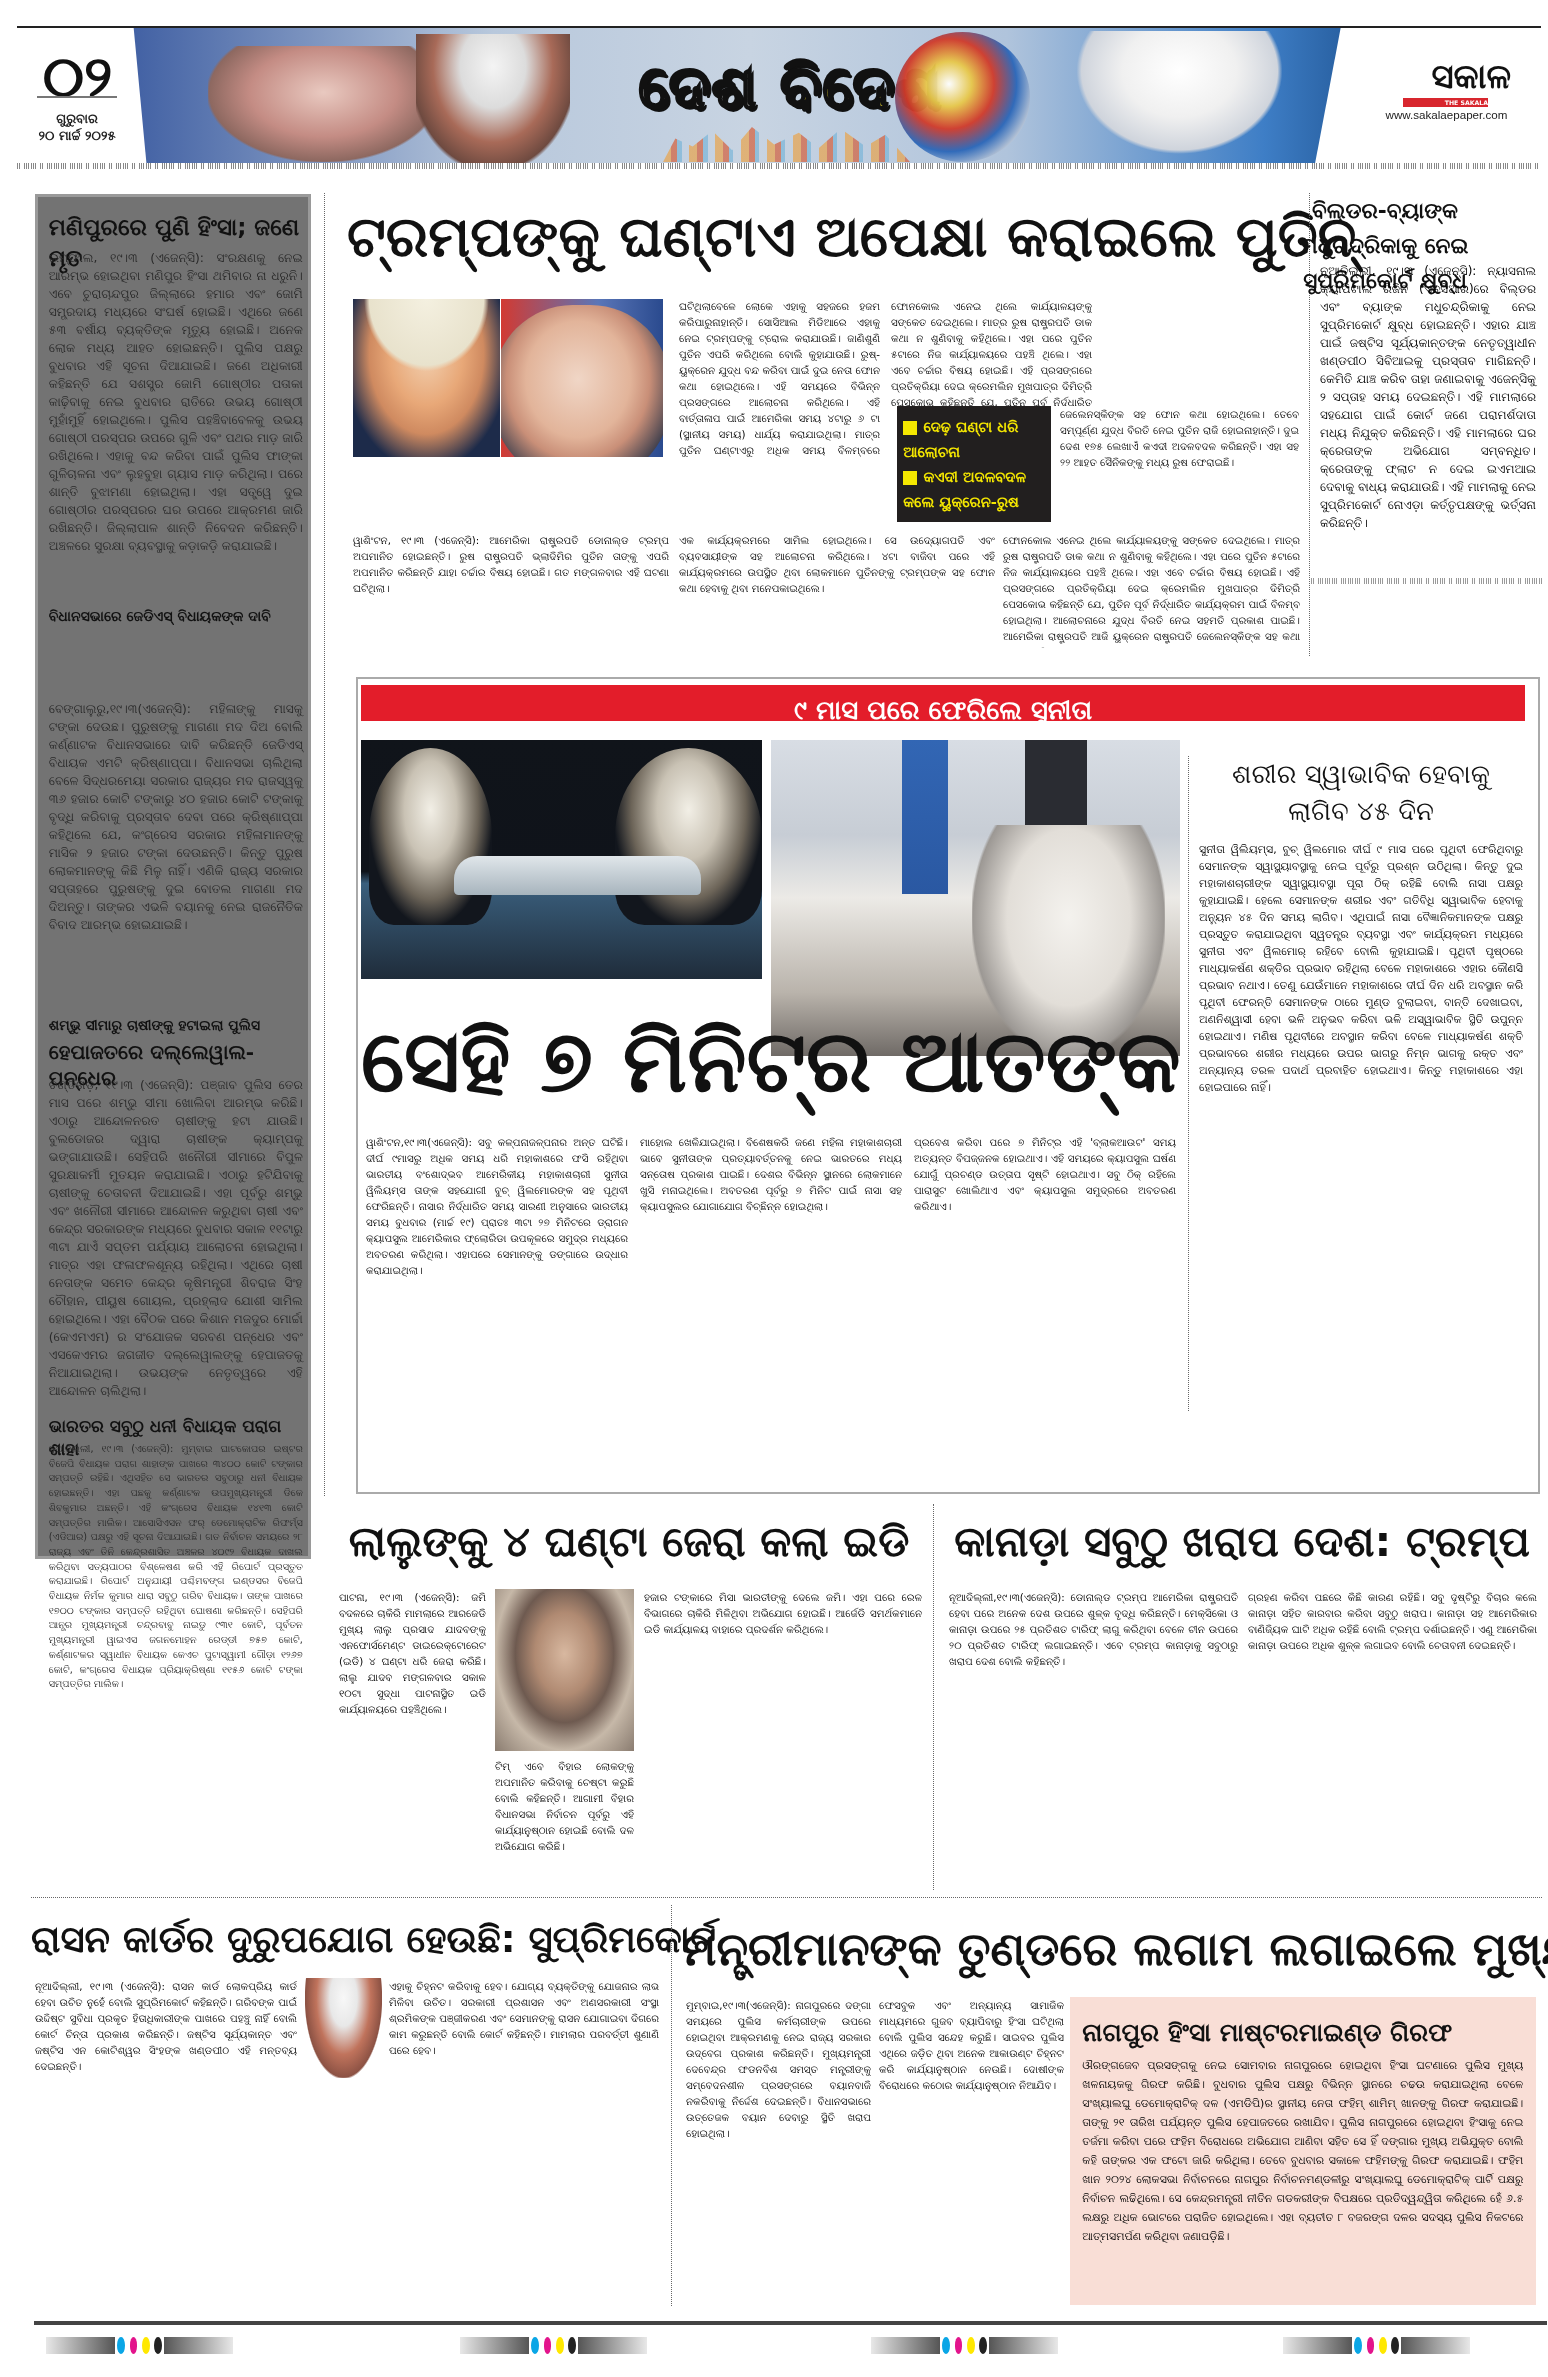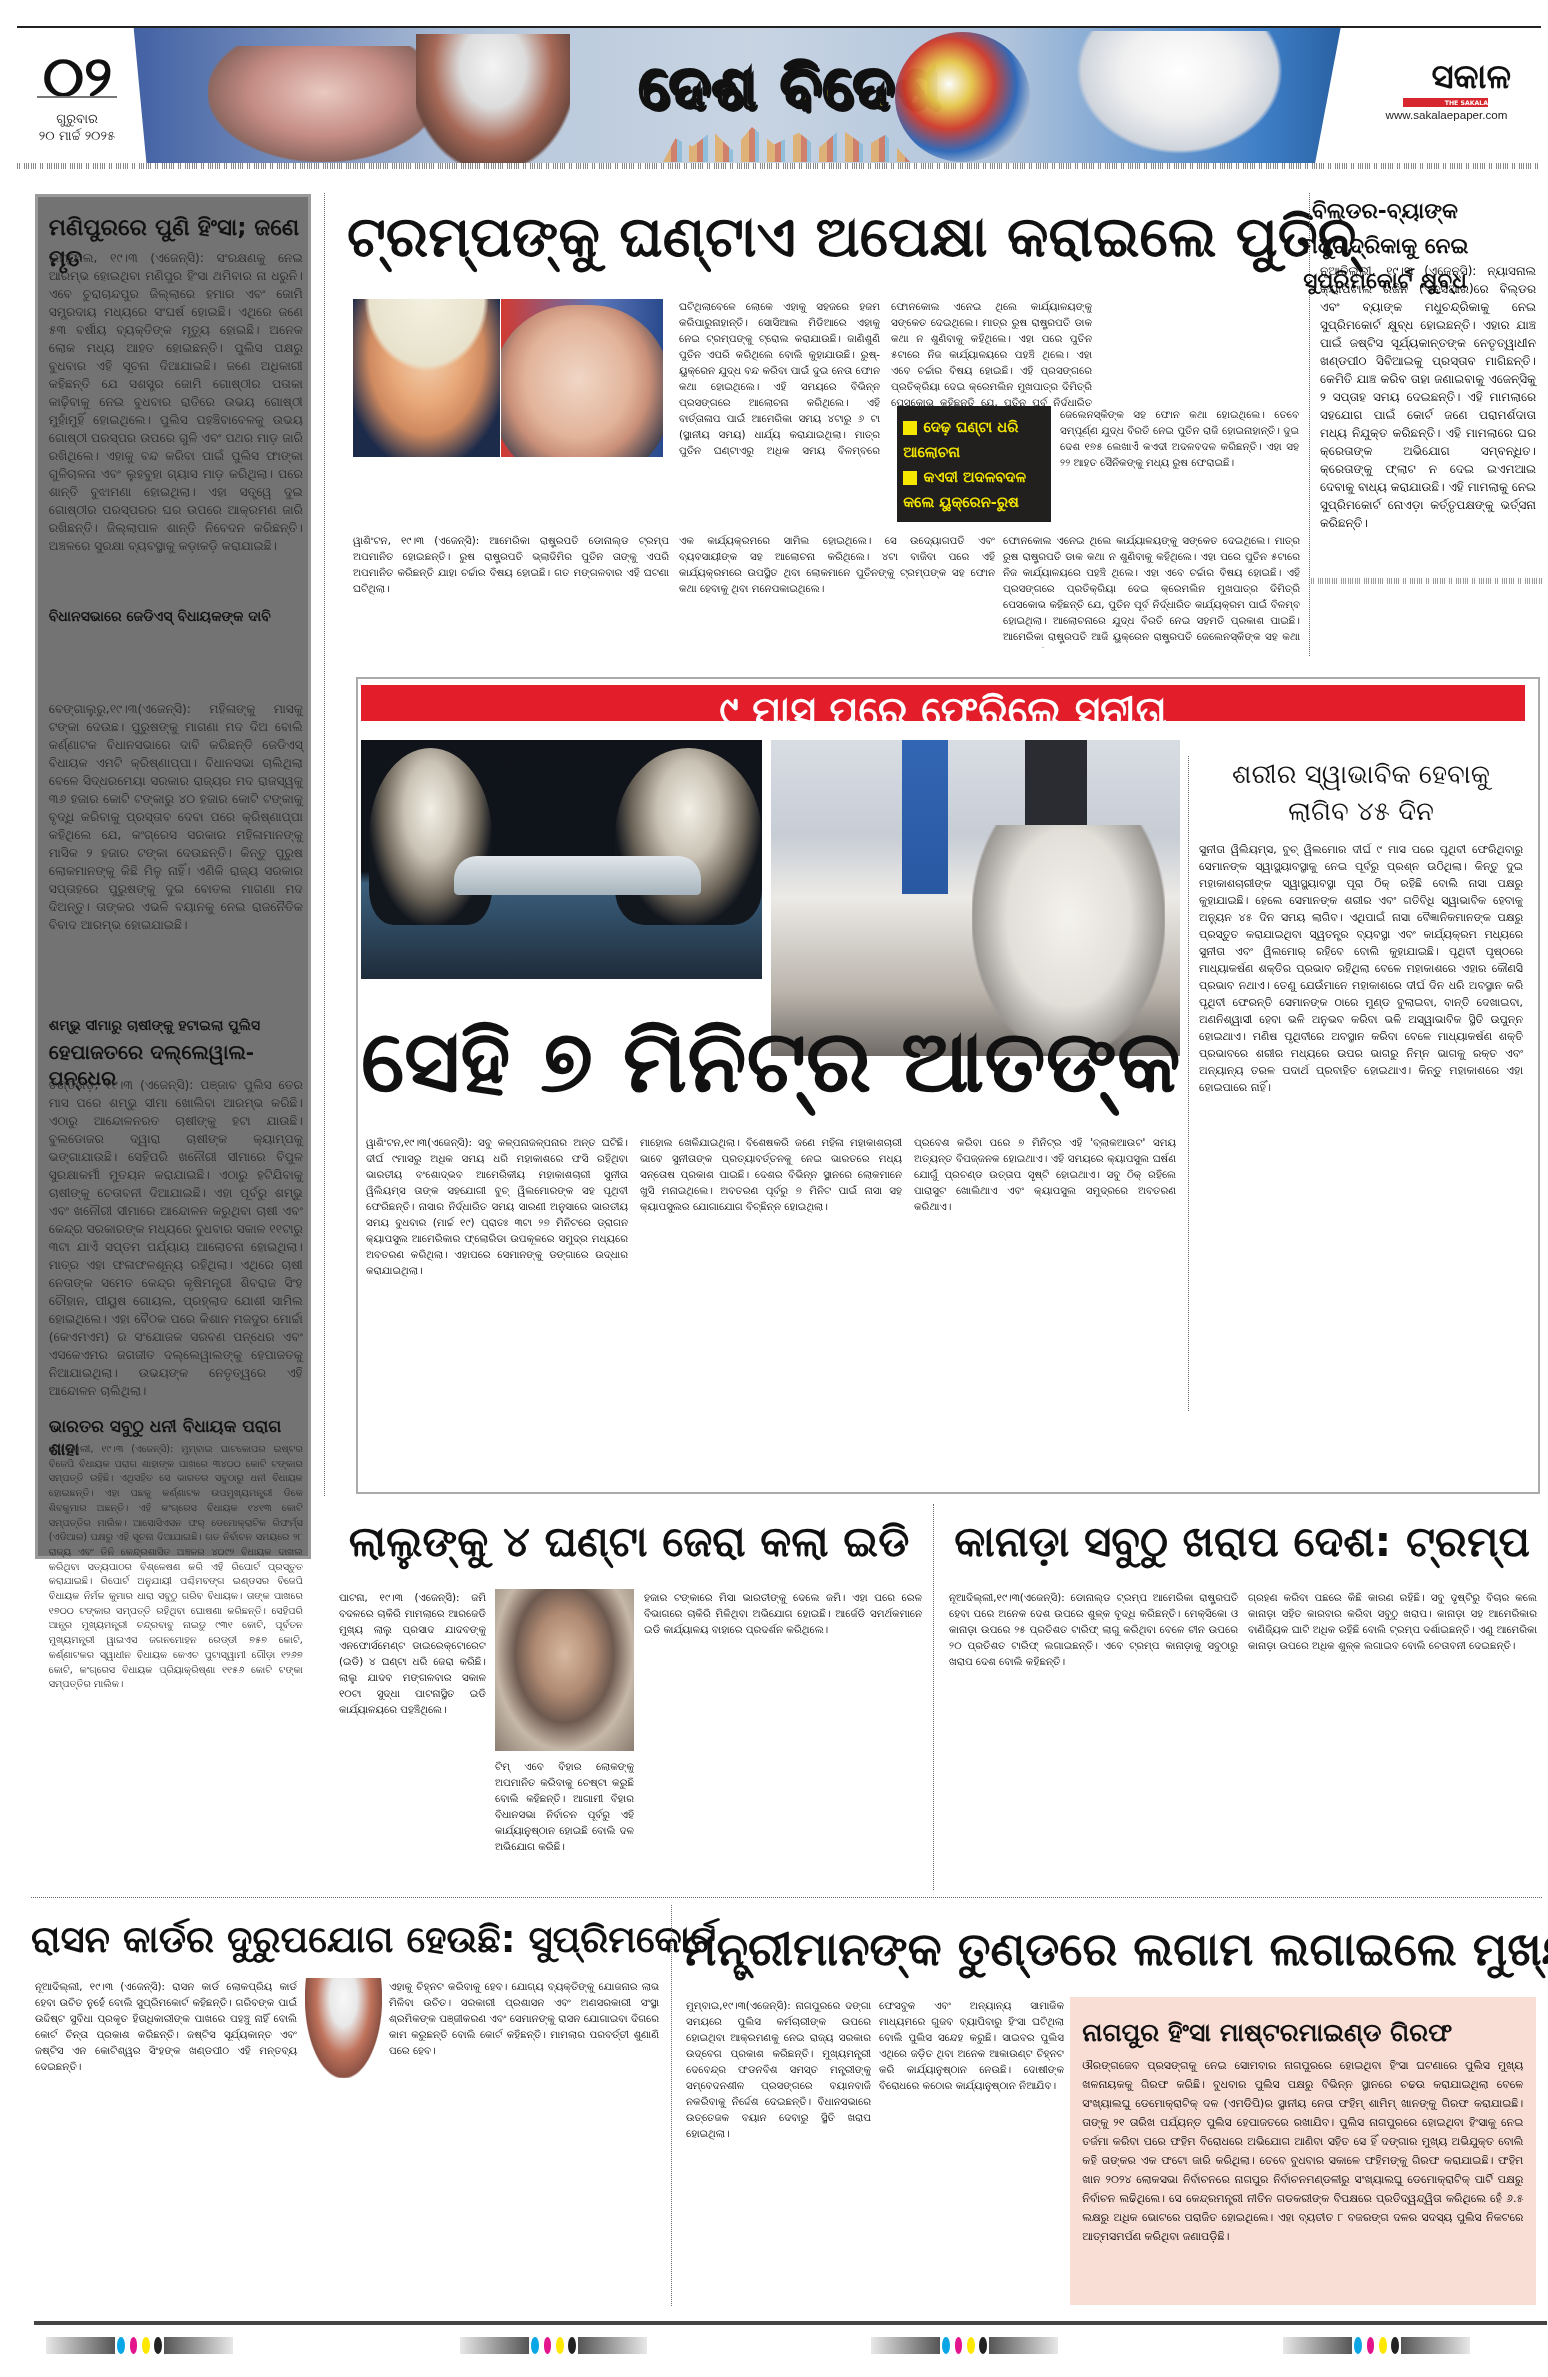--- a/index.html
+++ b/index.html
@@ -3,21 +3,21 @@
 <meta charset="utf-8">
 <style>
   * { box-sizing: border-box; margin: 0; padding: 0; }
   html, body { width: 1548px; height: 2377px; background: #fff; overflow: hidden; }
   body { position: relative; font-family: "DejaVu Sans", sans-serif; color: #222; }
   .abs { position: absolute; }
   .topline { left: 17px; top: 26px; width: 1524px; height: 2.3px; background: #222; }
   .masthead { left: 17px; top: 28px; width: 1524px; height: 136px; background: #fff; }
   .pageno { left: 31px; top: 45px; width: 93px; text-align: center; font-size: 57px; font-weight: bold; line-height: 62px; color: #111; }
   .pagerule { left: 37px; top: 96px; width: 80px; height: 2.3px; background: #777; }
-  .dayline { left: 23px; top: 110px; width: 108px; text-align: center; font-size: 13px; line-height: 17px; font-weight: normal; color: #222; }
+  .dayline { left: 23px; top: 110px; width: 108px; text-align: center; font-size: 13px; line-height: 17px; font-weight: bold; color: #222; }
   .banner { left: 108px; top: 28px; width: 1284px; height: 136px; background: linear-gradient(90deg, #3a5aa0 0%, #b8c8dc 30%, #c8d4e2 50%, #b0c4dc 70%, #3e7ec6 90%, #1c4f8c 100%); clip-path: polygon(2% 0, 96% 0, 94% 100%, 3% 100%); }
   .bldg { background: radial-gradient(ellipse at 50% 40%, #e9c9c0 0%, #c48c84 45%, #8d6860 70%, transparent 72%); }
   .court { background: radial-gradient(ellipse at 50% 25%, #f4f4f4 0%, #dcdcdc 30%, #a86a58 55%, #6e4a40 75%, transparent 78%); }
   .globe { border-radius: 50%; background: radial-gradient(circle at 40% 40%, #fff 0%, #e8c84a 20%, #d03a2a 40%, #2a66b8 60%, #ddd 80%); opacity: .95; }
   .capitol { background: radial-gradient(ellipse at 50% 30%, #ffffff 0%, #f0f0f0 35%, #cfd4dc 60%, transparent 63%); }
   .section-title { left: 609px; top: 45px; width: 362px; height: 85px; text-align: center; font-size: 60px; font-weight: bold; letter-spacing: 1.5px; line-height: 85px; color: #fff; -webkit-text-stroke: 2.3px #111; text-shadow: 3.1px 3.1px 0 #111; }
   .section-title .hl { color: #f5e02c; }
   .skyline { left: 663px; top: 123px; width: 247px; height: 39px; background: repeating-linear-gradient(90deg, #e9a34a 0 7.7px, #d45e3a 7.7px 14px, #7ab5d8 14px 18.5px, transparent 18.5px 26px); opacity: .7; clip-path: polygon(0 100%, 5% 40%, 12% 60%, 20% 20%, 28% 70%, 36% 10%, 45% 55%, 55% 25%, 63% 65%, 72% 15%, 82% 60%, 90% 30%, 100% 100%); }
   .logo { left: 1380px; top: 57px; width: 131px; text-align: right; }
   .logo-text { font-size: 34px; font-weight: bold; color: #111; line-height: 39px; font-family: "DejaVu Serif", serif; }
@@ -124,21 +124,21 @@
 <div class="abs body-col" style="left:679px;top:532px;width:316px;height:116px;overflow:hidden;">ଏକ କାର୍ଯ୍ୟକ୍ରମରେ ସାମିଲ ହୋଇଥିଲେ। ସେ ଉଦ୍ୟୋଗପତି ଏବଂ ବ୍ୟବସାୟୀଙ୍କ ସହ ଆଲୋଚନା କରିଥିଲେ। ୪ଟା ବାଜିବା ପରେ ଏହି କାର୍ଯ୍ୟକ୍ରମରେ ଉପସ୍ଥିତ ଥିବା ଲୋକମାନେ ପୁତିନଙ୍କୁ ଟ୍ରମ୍ପଙ୍କ ସହ ଫୋନ କଥା ହେବାକୁ ଥିବା ମନେପକାଇଥିଲେ।</div>
 <div class="abs body-col" style="left:1003px;top:532px;width:297px;height:116px;overflow:hidden;">ଫୋନକୋଲ ଏନେଇ ଥିଲେ କାର୍ଯ୍ୟାଳୟଙ୍କୁ ସଙ୍କେତ ଦେଇଥିଲେ। ମାତ୍ର ରୁଷ ରାଷ୍ଟ୍ରପତି ଡାକ କଥା ନ ଶୁଣିବାକୁ କହିଥିଲେ। ଏହା ପରେ ପୁତିନ ୫ଟାରେ ନିଜ କାର୍ଯ୍ୟାଳୟରେ ପହଞ୍ଚି ଥିଲେ। ଏହା ଏବେ ଚର୍ଚ୍ଚାର ବିଷୟ ହୋଇଛି। ଏହି ପ୍ରସଙ୍ଗରେ ପ୍ରତିକ୍ରିୟା ଦେଇ କ୍ରେମଲିନ ମୁଖପାତ୍ର ଦିମିତ୍ରି ପେସକୋଭ କହିଛନ୍ତି ଯେ, ପୁତିନ ପୂର୍ବ ନିର୍ଦ୍ଧାରିତ କାର୍ଯ୍ୟକ୍ରମ ପାଇଁ ବିଳମ୍ବ ହୋଇଥିଲା। ଆଲୋଚନାରେ ଯୁଦ୍ଧ ବିରତି ନେଇ ସହମତି ପ୍ରକାଶ ପାଇଛି। ଆମେରିକା ରାଷ୍ଟ୍ରପତି ଆଜି ୟୁକ୍ରେନ ରାଷ୍ଟ୍ରପତି ଜେଲେନସ୍କିଙ୍କ ସହ କଥା ହୋଇଛନ୍ତି।</div>
 
 <div class="abs dotted-v" style="left:1309px;top:193px;height:463px;"></div>
 
 <div class="abs" style="left:1273px;top:193px;width:224px;font-size:21.6px;line-height:35px;font-weight:bold;text-align:center;color:#111;">ବିଲ୍ଡର-ବ୍ୟାଙ୍କ ମଧୁଚନ୍ଦ୍ରିକାକୁ ନେଇ ସୁପ୍ରିମକୋର୍ଟ କ୍ଷୁବ୍ଧ</div>
 <div class="abs body-col" style="left:1320px;top:262px;width:216px;font-size:12px;line-height:18px;">ନୂଆଦିଲ୍ଲୀ, ୧୯।୩ (ଏଜେନ୍ସି): ନ୍ୟାସନାଲ କ୍ୟାପିଟାଲ ରିଜିନ (ଏନସିଆର)ରେ ବିଲ୍ଡର ଏବଂ ବ୍ୟାଙ୍କ ମଧୁଚନ୍ଦ୍ରିକାକୁ ନେଇ ସୁପ୍ରିମକୋର୍ଟ କ୍ଷୁବ୍ଧ ହୋଇଛନ୍ତି। ଏହାର ଯାଞ୍ଚ ପାଇଁ ଜଷ୍ଟିସ ସୂର୍ଯ୍ୟକାନ୍ତଙ୍କ ନେତୃତ୍ୱାଧୀନ ଖଣ୍ଡପୀଠ ସିବିଆଇକୁ ପ୍ରସ୍ତାବ ମାଗିଛନ୍ତି। କେମିତି ଯାଞ୍ଚ କରିବ ତାହା ଜଣାଇବାକୁ ଏଜେନ୍ସିକୁ ୨ ସପ୍ତାହ ସମୟ ଦେଇଛନ୍ତି। ଏହି ମାମଲାରେ ସହଯୋଗ ପାଇଁ କୋର୍ଟ ଜଣେ ପରାମର୍ଶଦାତା ମଧ୍ୟ ନିଯୁକ୍ତ କରିଛନ୍ତି। ଏହି ମାମଲାରେ ଘର କ୍ରେତାଙ୍କ ଅଭିଯୋଗ ସମ୍ବନ୍ଧିତ। କ୍ରେତାଙ୍କୁ ଫ୍ଲାଟ ନ ଦେଇ ଇଏମଆଇ ଦେବାକୁ ବାଧ୍ୟ କରାଯାଉଛି। ଏହି ମାମଲାକୁ ନେଇ ସୁପ୍ରିମକୋର୍ଟ ନୋଏଡ଼ା କର୍ତ୍ତୃପକ୍ଷଙ୍କୁ ଭର୍ତ୍ସନା କରିଛନ୍ତି।</div>
 <div class="abs" style="left:1311px;top:578px;width:231px;height:6.2px;background:repeating-linear-gradient(90deg,#999 0 0.8px,#fff 0.8px 2.3px);"></div>
 
 <div class="abs" style="left:356px;top:677px;width:1184px;height:817px;border:2.3px solid #aaa;"></div>
-<div class="abs red-banner" style="left:361px;top:685px;width:1164px;height:36px;font-size:39px;line-height:51px;">୯ ମାସ ପରେ ଫେରିଲେ ସୁନୀତା</div>
+<div class="abs red-banner" style="left:361px;top:685px;width:1164px;height:36px;font-size:26px;line-height:51px;">୯ ମାସ ପରେ ଫେରିଲେ ସୁନୀତା</div>
 <div class="abs photo boat" style="left:361px;top:740px;width:401px;height:239px;">
   <div class="capsule" style="position:absolute;left:7.7px;top:7.7px;width:123px;height:177px;border-radius:50% 50% 20% 20%;"></div>
   <div class="capsule" style="position:absolute;left:254px;top:7.7px;width:147px;height:177px;border-radius:50% 50% 20% 20%;"></div>
   <div style="position:absolute;left:93px;top:116px;width:247px;height:39px;background:linear-gradient(180deg,#e0e6ea,#a7b4bd);border-radius:23px 23px 4.6px 4.6px;"></div>
 </div>
 <div class="abs photo sunita" style="left:771px;top:740px;width:409px;height:316px;">
   <div class="blue-suit" style="position:absolute;left:131px;top:0;width:46px;height:154px;"></div>
   <div style="position:absolute;left:254px;top:0;width:62px;height:123px;background:#2a2c32;"></div>
   <div class="suit" style="position:absolute;left:201px;top:85px;width:193px;height:231px;"></div>
 </div>

